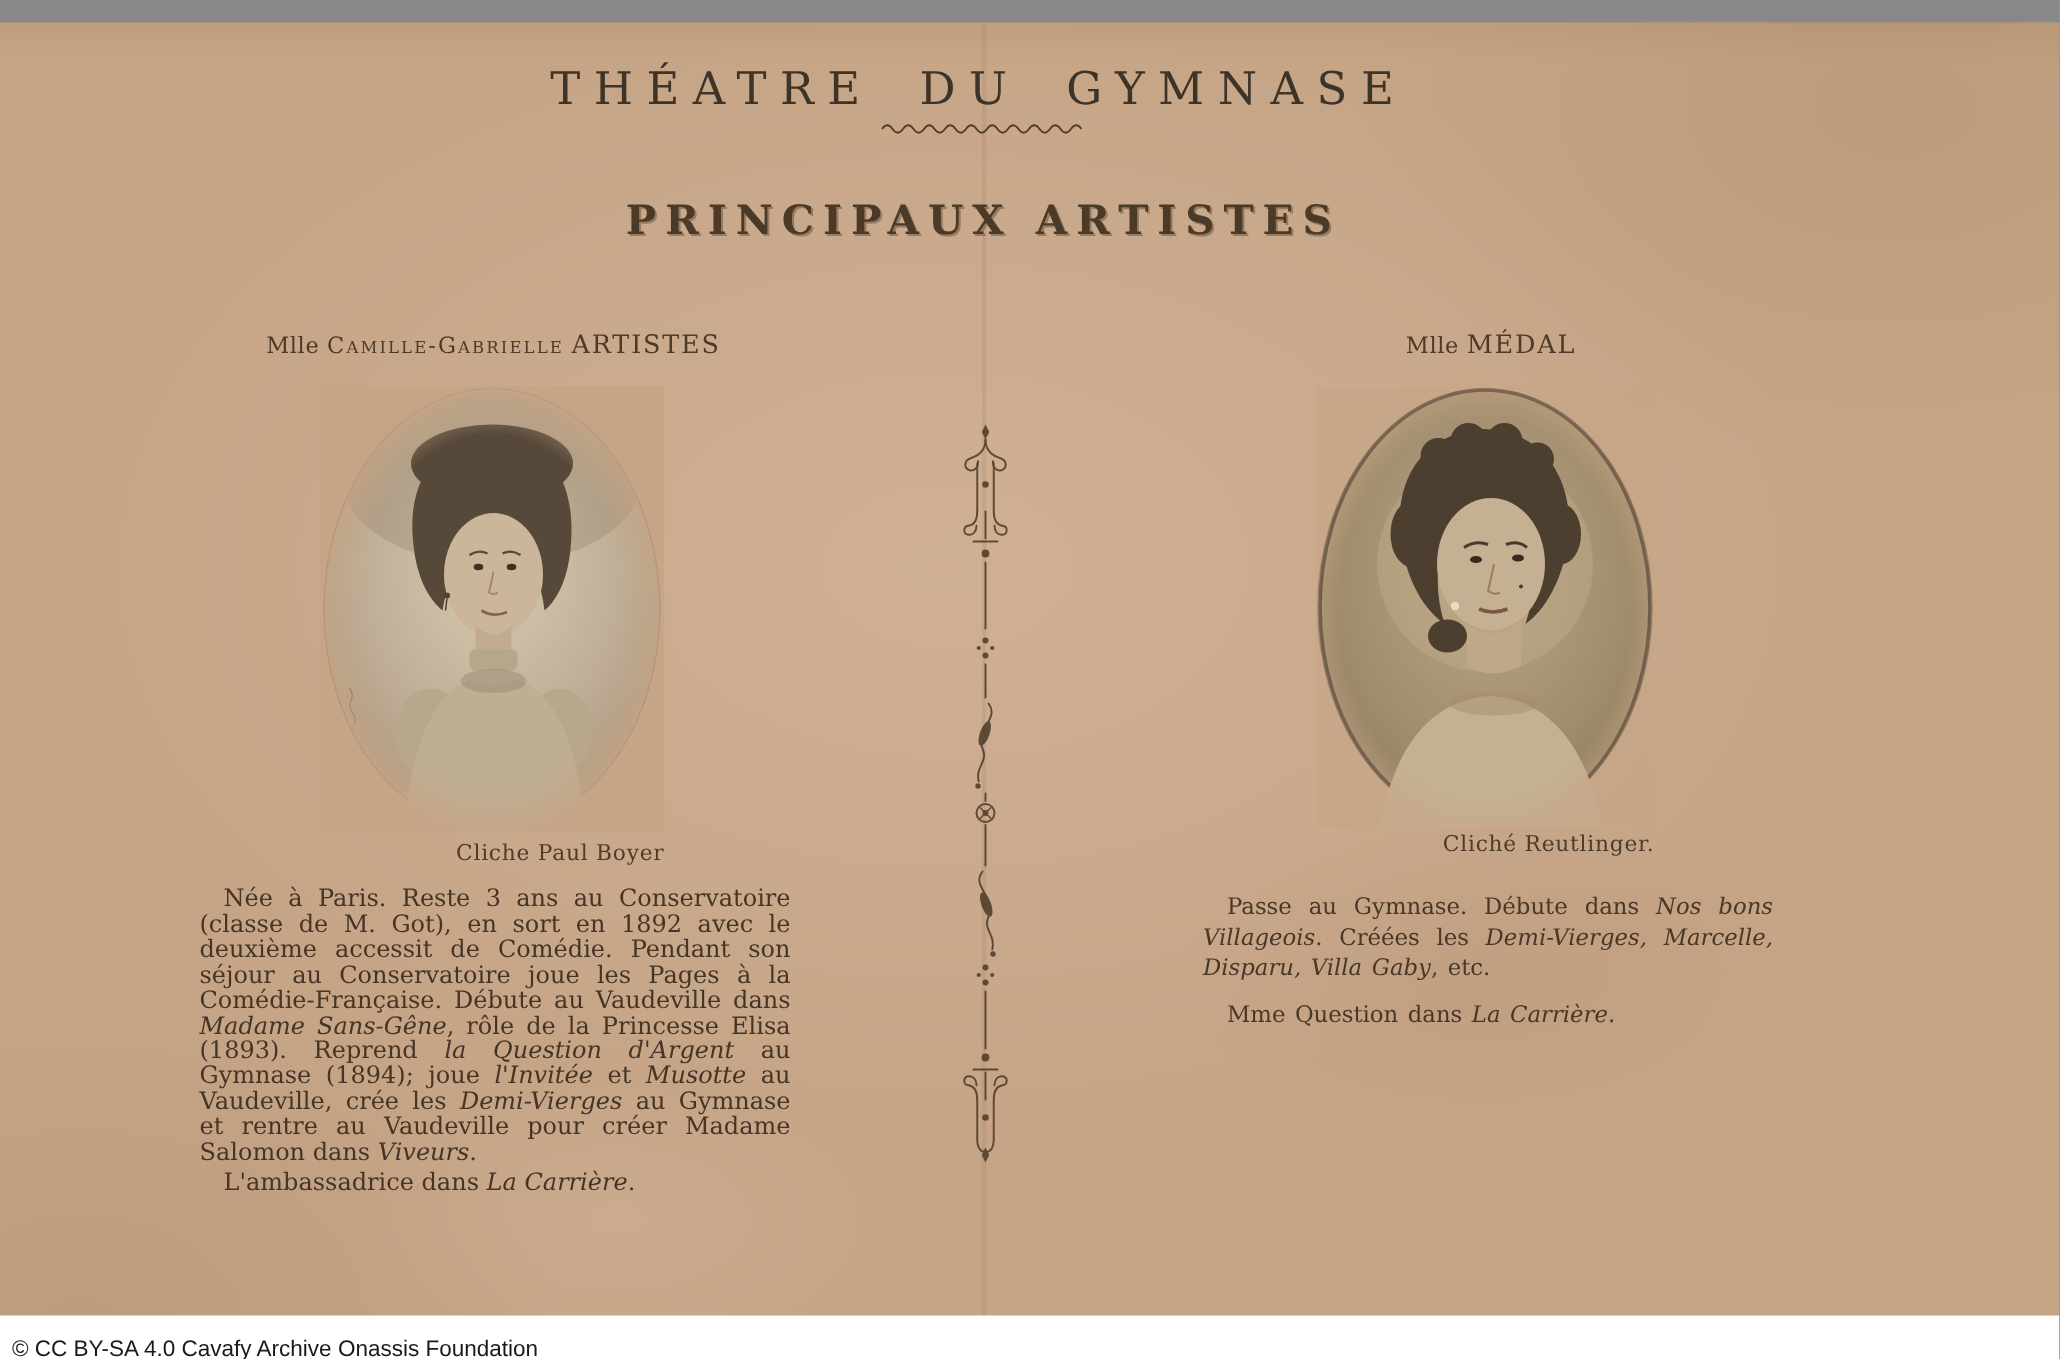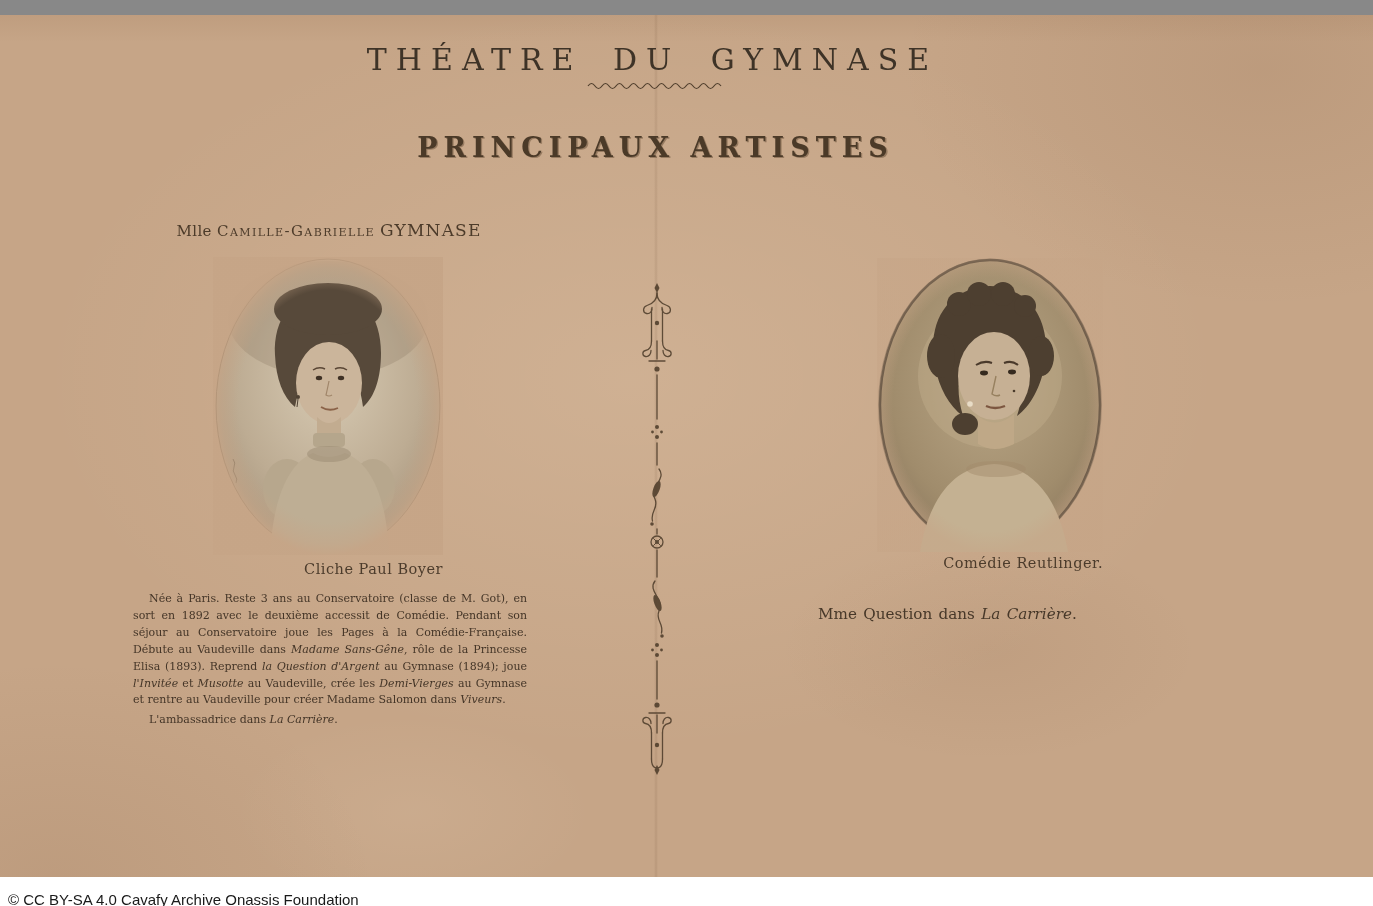--- a/index.html
+++ b/index.html
@@ -34,21 +34,21 @@
   .surname{font-size:17px;letter-spacing:1.2px;}
   .portrait{position:absolute;}
   .portrait.left{left:213px;top:242px;width:230px;height:298px;}
   .portrait.right{left:877px;top:243px;width:226px;height:294px;}
   .portrait svg{display:block;width:100%;height:100%;}
   .credit{position:absolute;text-align:right;font-size:14.5px;color:#4c3c2c;letter-spacing:.5px;}
   .credit.left{left:213px;top:546px;width:230px;}
   .credit.right{left:877px;top:540px;width:226px;}
   .bio{position:absolute;text-align:justify;}
   .bio p{margin:0;text-indent:16px;}
-  .bio.left{left:133px;top:576px;width:394px;font-size:11px;line-height:16.9px;color:#443527;}
+  .bio.left{left:133px;top:576px;width:394px;font-size:16px;line-height:16.9px;color:#443527;}
   .bio.left p+p{margin-top:3px;}
   .bio.right{left:802px;top:579px;width:380px;font-size:15.2px;line-height:20.5px;word-spacing:1.5px;color:#473829;}
   .bio.right p+p{margin-top:5px;}
   .bio.right p.last{margin-top:10px;}
   .it{font-style:italic;}
   .divider{position:absolute;left:639px;top:266px;width:36px;height:496px;}
   .divider svg{display:block;width:100%;height:100%;opacity:.85;}
   .license-bar{position:absolute;left:0;bottom:0;width:100%;height:44px;
     background:var(--footer_bg,#ffffff);display:flex;align-items:center;box-sizing:border-box;padding-left:8px;
     font-family:"Liberation Sans", sans-serif;font-size:15px;font-weight:500;color:var(--footer_text,#1a1a1a);}
@@ -114,21 +114,21 @@
         <circle cx="18" cy="464" r="2.2" fill="#4b3a28" stroke="none"></circle>
         <path d="M12.5,478 C12.5,484 14.5,487 18,487 C21.5,487 23.5,484 23.5,478"></path>
         <path d="M18,484 L20.5,489 L18,494 L15.5,489 Z" fill="#4b3a28" stroke="none"></path>
       </g>
     </svg>
   </div>
 
   <div class="artist-name left">
     <span>Mlle</span>
     <span class="sc">Camille-Gabrielle</span>
-    <span class="surname">GYMNASE</span>
+    <span class="surname">ARTISTES</span>
   </div>
 
   <div class="portrait left">
     <svg viewBox="0 0 230 298">
       <defs>
         <radialGradient id="gL1" cx="50%" cy="40%" r="75%">
           <stop offset="0" stop-color="#d7cab3"></stop>
           <stop offset="0.55" stop-color="#bdac93"></stop>
           <stop offset="1" stop-color="#9a8770"></stop>
         </radialGradient>
@@ -162,20 +162,24 @@
     </svg>
   </div>
 
   <div class="credit left">Cliche Paul Boyer</div>
 
   <div class="bio left">
     <p><span>Née à Paris. Reste 3 ans au Conservatoire (classe de M. Got), en sort en 1892 avec le deuxième accessit de Comédie. Pendant son séjour au Conservatoire joue les Pages à la Comédie-Française. Débute au Vaudeville dans </span><span class="it">Madame Sans-Gêne</span><span>, rôle de la Princesse Elisa (1893). Reprend </span><span class="it">la Question d'Argent</span><span> au Gymnase (1894); joue </span><span class="it">l'Invitée</span><span> et </span><span class="it">Musotte</span><span> au Vaudeville, crée les </span><span class="it">Demi-Vierges</span><span> au Gymnase et rentre au Vaudeville pour créer Madame Salomon dans </span><span class="it">Viveurs</span><span>.</span></p>
     <p><span>L'ambassadrice dans </span><span class="it">La Carrière</span><span>.</span></p>
   </div>
 
+  <div class="artist-name right">
+    <span>Mlle</span>
+    <span class="surname">MÉDAL</span>
+  </div>
 
   <div class="portrait right">
     <svg viewBox="0 0 226 294">
       <defs>
         <radialGradient id="gR1" cx="50%" cy="42%" r="75%">
           <stop offset="0" stop-color="#b9a686"></stop>
           <stop offset="0.6" stop-color="#a08c6c"></stop>
           <stop offset="1" stop-color="#7e6b54"></stop>
         </radialGradient>
         <radialGradient id="vigR" cx="0.5" cy="0.5" r="0.5">
@@ -203,23 +207,24 @@
       <circle cx="137" cy="133" r="1.3" fill="#4a3a2b"></circle>
       <path d="M109,148 q9,4 19,0" stroke="#7c5640" stroke-width="2.4" fill="none"></path>
       <circle cx="93" cy="146" r="2.8" fill="#e8dcc6"></circle>
       <path d="M101,158 L101,186 Q117,196 137,186 L137,156 Q119,172 101,158 Z" fill="#bfa887"></path>
       <path d="M43,294 C53,234 81,208 117,206 C153,208 181,236 191,294 Z" fill="#c4b192"></path>
       <ellipse cx="119" cy="211" rx="30" ry="8" fill="#a18a6a" opacity="0.45"></ellipse>
       <rect width="226" height="294" fill="url(#vigR)"></rect>
     </svg>
   </div>
 
-  <div class="credit right">Comédie Reutlinger.</div>
+  <div class="credit right">Cliché Reutlinger.</div>
 
   <div class="bio right">
+    <p><span>Passe au Gymnase. Débute dans </span><span class="it">Nos bons Villageois</span><span>. Créées les </span><span class="it">Demi-Vierges, Marcelle, Disparu, Villa Gaby</span><span>, etc.</span></p>
     <p class="last"><span>Mme Question dans </span><span class="it">La Carrière</span><span>.</span></p>
   </div>
 
   <footer class="license-bar">
     <span>© CC BY-SA 4.0 Cavafy Archive Onassis Foundation</span>
   </footer>
 
 </div>
 
 </body></html>

